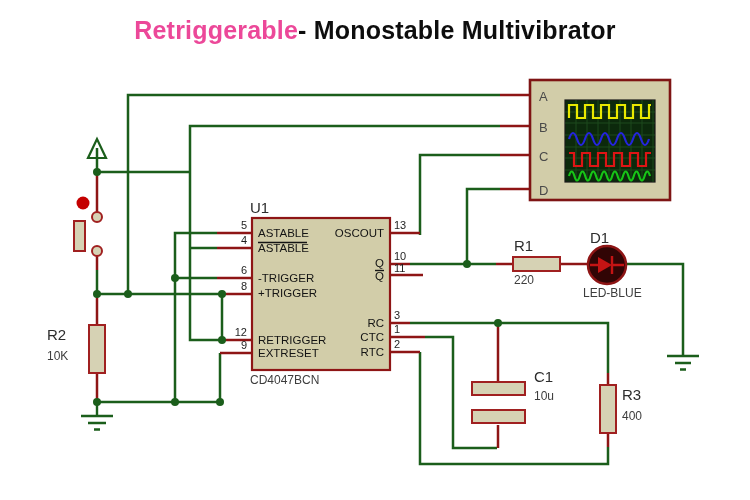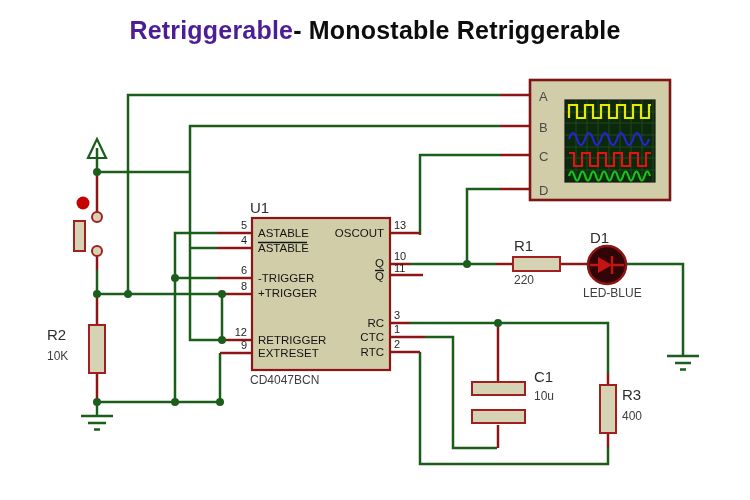--- a/index.html
+++ b/index.html
@@ -1,41 +1,41 @@
 <!DOCTYPE html>
 <html><head>
 <meta charset="utf-8">
 <style>
   html,body{margin:0;padding:0;background:#ffffff;}
   .page{position:relative;width:750px;height:500px;background:#ffffff;overflow:hidden;
         font-family:"Liberation Sans",sans-serif;}
   .title{position:absolute;top:16px;left:0;width:100%;text-align:center;
          font-size:25px;font-weight:bold;letter-spacing:.2px;}
-  .title .hl{color:#4c1d95;}
+  .title .hl{color:#ec4899;}
   .title .rest{color:#0d0d0d;}
   svg{position:absolute;left:0;top:0;}
   text{font-family:"Liberation Sans",sans-serif;fill:#1a1a1a;}
   .pin-num{font-size:11px;fill:#1f1f1f;}
   .pin-label{font-size:11.5px;fill:#141414;}
   .ref-label{font-size:15px;fill:#2d2d2d;}
   .val-label{font-size:12px;fill:#3d3d3d;}
   .chan-label{font-size:13px;fill:#4a4a4a;}
   .wire{stroke:#1b5e1b;stroke-width:2.5;fill:none;}
   .rwire{stroke:#8e1515;stroke-width:2.5;fill:none;}
   .comp{fill:#d6d2b4;stroke:#a02020;stroke-width:2;}
   .dot{fill:#1b5e1b;}
   .gnd{stroke:#1b5e1b;stroke-width:2.4;fill:none;}
 </style>
 </head>
 <body>
 
 <div class="page">
 
   <div class="title">
-    <span class="hl">Retriggerable</span><span class="rest">- Monostable Retriggerable</span>
+    <span class="hl">Retriggerable</span><span class="rest">- Monostable Multivibrator</span>
   </div>
 
   <svg width="750" height="500" viewBox="0 0 750 500">
 
     <g>
       <path class="wire" d="M500 95 H128 V294"></path>
       <path class="wire" d="M500 126 H190 V340 H222"></path>
       <path class="wire" d="M500 155 H420 V235"></path>
       <path class="wire" d="M500 189 H467 V264"></path>
       <path class="wire" d="M97 172 H190"></path>

